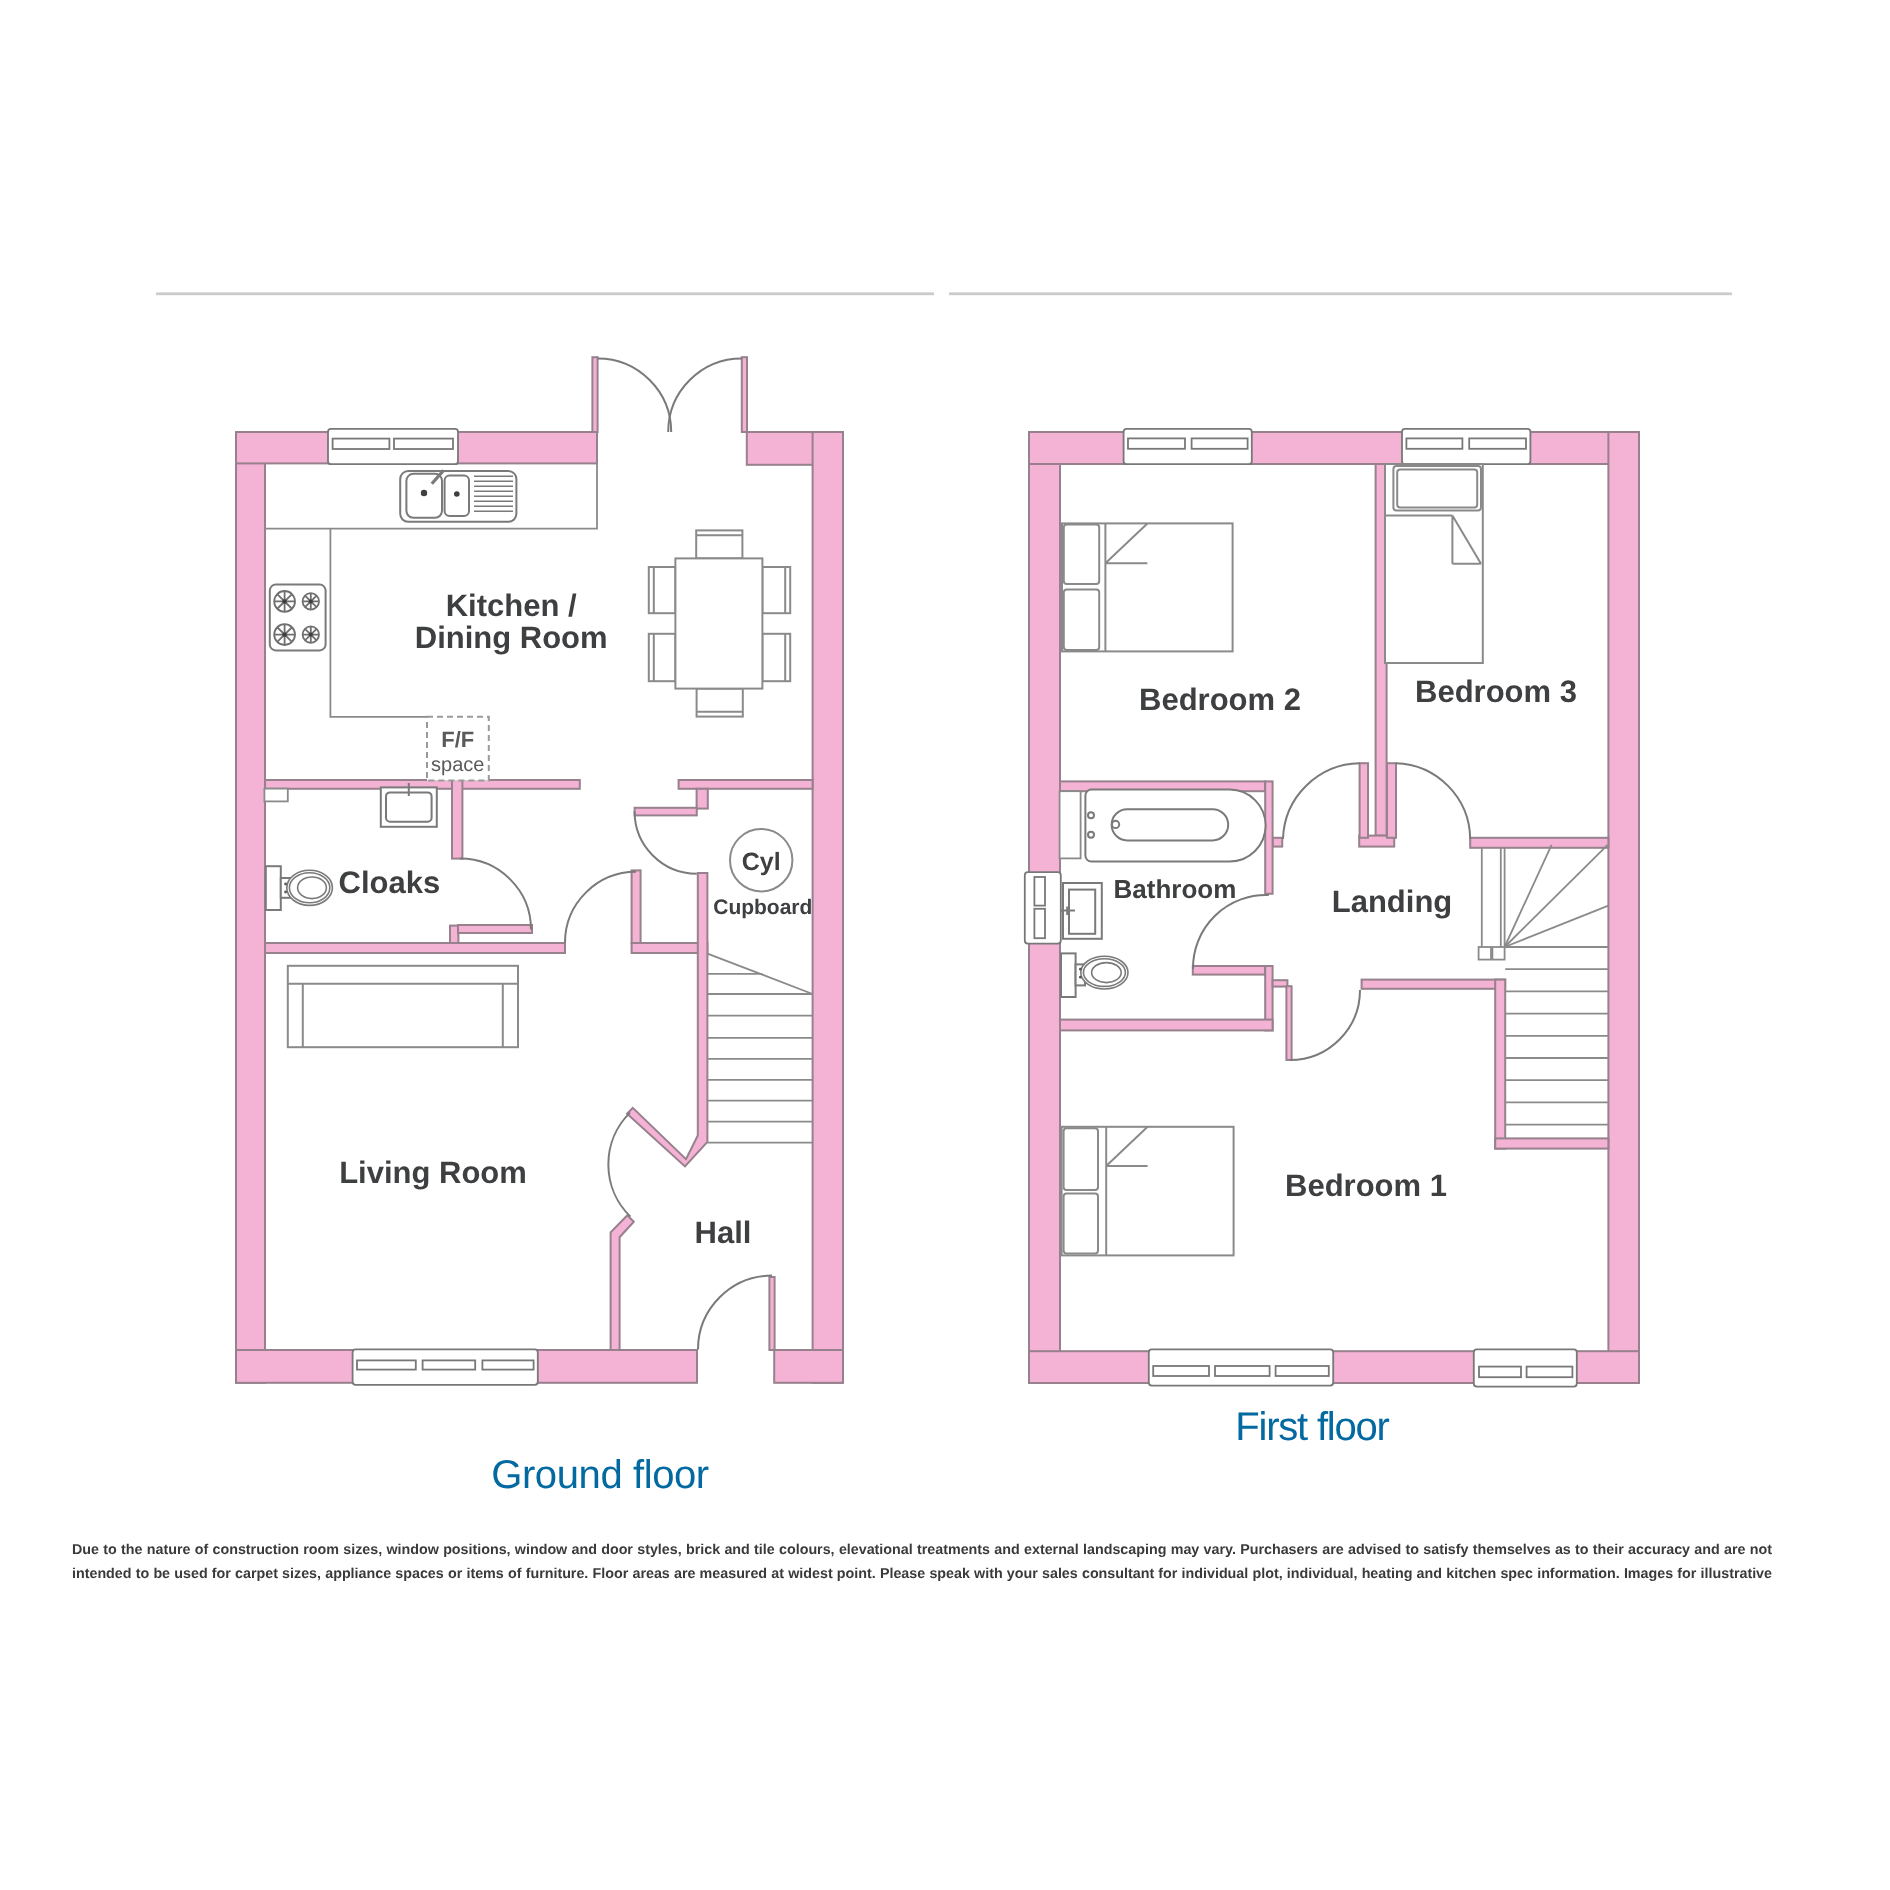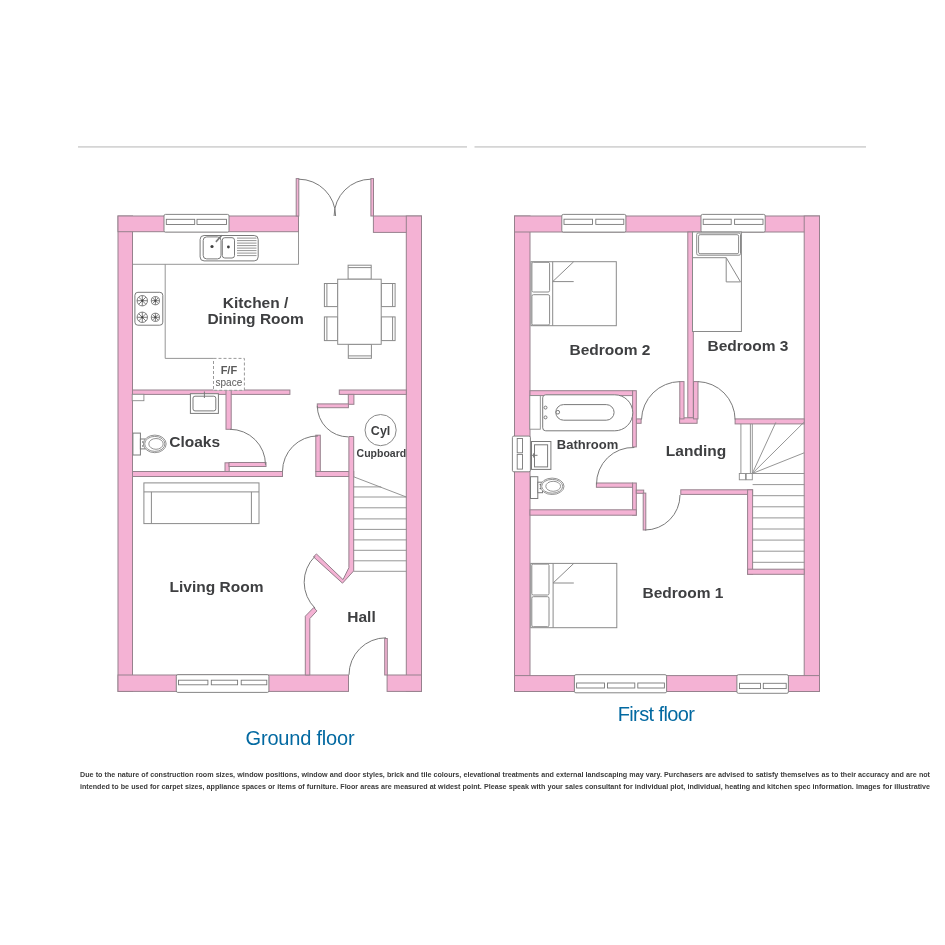--- a/index.html
+++ b/index.html
@@ -1,18 +1,18 @@
 <!DOCTYPE html>
 <html><head>
 <meta charset="utf-8">
 <style>
 html,body{margin:0;padding:0;background:#fff;}
 #page{position:relative;width:945px;height:945px;background:#fff;overflow:hidden;font-family:"Liberation Sans",sans-serif;}
 .title{position:absolute;color:#0369a1;font-weight:normal;font-size:20px;white-space:nowrap;transform:translateX(-50%);text-align:right;}
-.disc{position:absolute;left:36px;width:850px;color:#3a3a3a;font-size:7.15px;font-weight:bold;line-height:12px;white-space:nowrap;margin-left:44px;}
+.disc{position:absolute;left:36px;width:850px;color:#3a3a3a;font-size:7.15px;font-weight:bold;line-height:12px;white-space:nowrap;}
 .j{text-align:justify;text-align-last:justify;white-space:normal;}
 </style>
 </head>
 <body>
 <div id="page">
 <svg width="945" height="945" viewBox="0 0 945 945">
 
 <rect x="78" y="146.2" width="389" height="1.4" fill="#cbcbcb"></rect>
 <rect x="474.5" y="146.2" width="391.5" height="1.4" fill="#cbcbcb"></rect>
 

